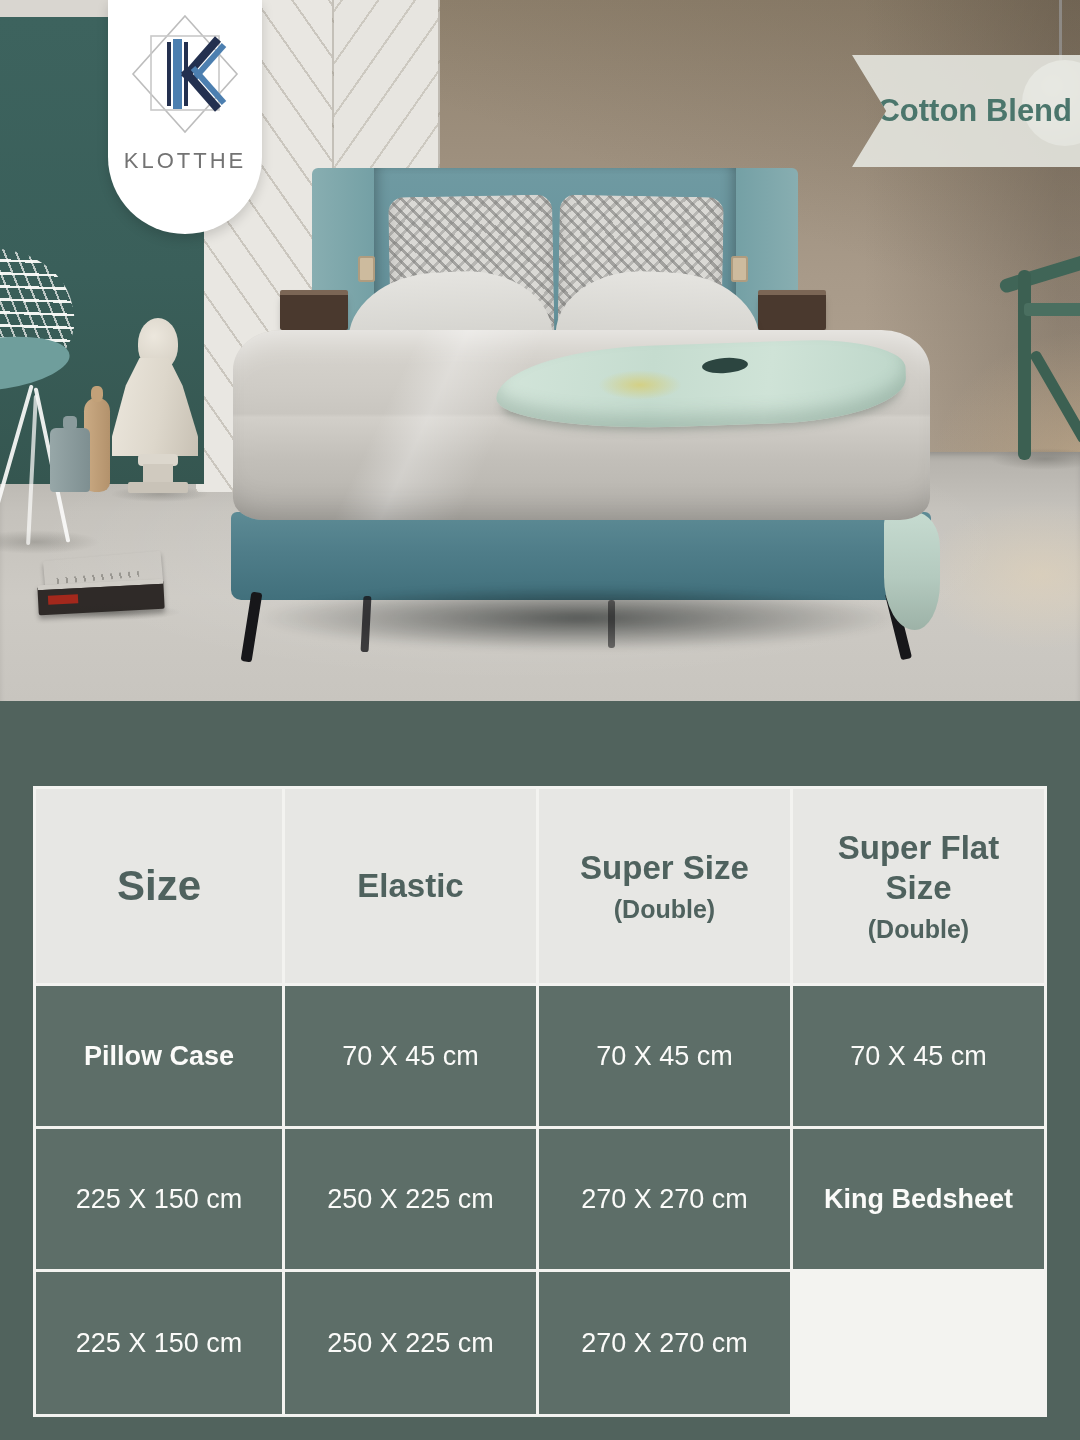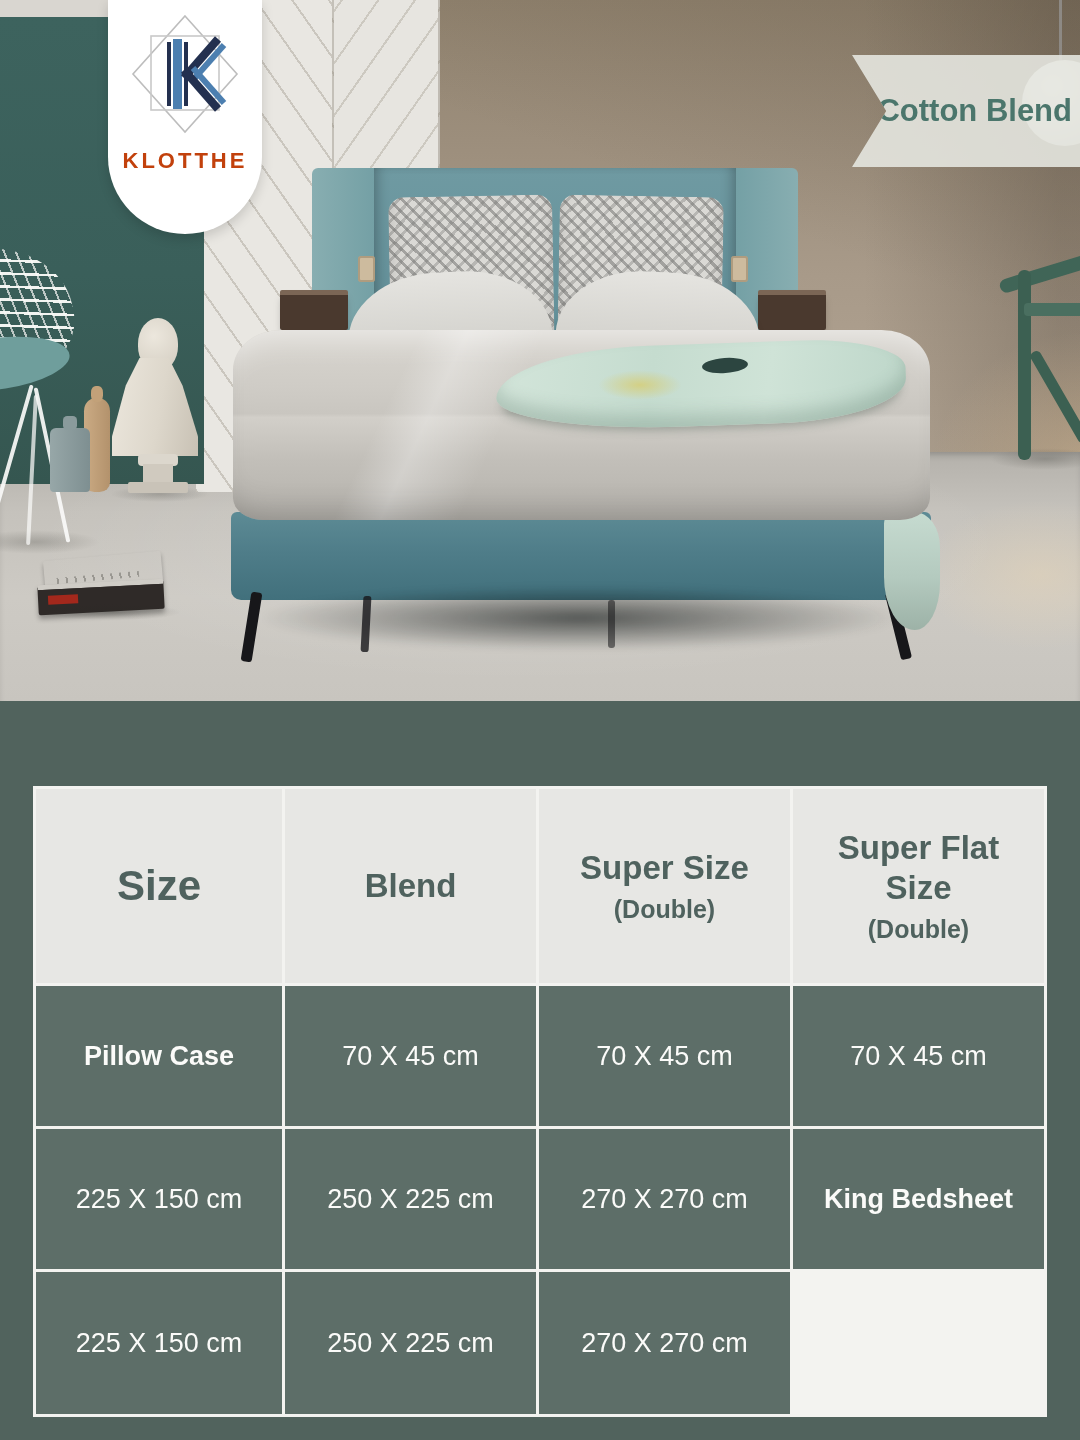--- a/index.html
+++ b/index.html
@@ -137,21 +137,21 @@
   .book2{position:absolute;left:38px;top:582px;width:126px;height:25px;transform:rotate(-3deg);
     background:#2f2a28;border-top:5px solid #cfccc6;border-radius:2px;box-shadow:0 4px 5px rgba(0,0,0,.3);}
   .book2::after{content:"";position:absolute;left:10px;top:6px;width:30px;height:9px;background:#a3281c;}
   .book-shadow{position:absolute;left:40px;top:604px;width:140px;height:16px;
     background:radial-gradient(ellipse,rgba(40,40,35,.25),transparent 72%);}
   
   .badge{position:absolute;left:108px;top:0;width:154px;height:234px;background:#ffffff;
     border-radius:0 0 78px 78px;box-shadow:0 5px 12px rgba(0,0,0,.15);
     display:flex;flex-direction:column;align-items:center;}
   .badge svg{margin-top:12px;}
-  .brand-name{font-size:22px;font-weight:bold;letter-spacing:3px;color:#c2410c;margin-top:0;}
+  .brand-name{font-size:22px;font-weight:normal;letter-spacing:3px;color:#737373;margin-top:0;}
   
   .banner{position:absolute;left:852px;top:55px;width:228px;height:112px;
     background:rgba(228,229,223,.9);
     clip-path:polygon(0 0,100% 0,100% 100%,0 100%,15% 50%);
     display:flex;align-items:center;justify-content:flex-end;
     padding-right:8px;box-sizing:border-box;}
   .banner span{font-size:31px;font-weight:bold;color:#4b766c;white-space:nowrap;}
   
   .panel{position:absolute;left:0;top:701px;width:1080px;height:739px;background:#51635d;margin-top:48px;}
   .size-table{position:absolute;left:33px;top:37px;width:1014px;box-sizing:border-box;
@@ -257,21 +257,21 @@
   </div>
 
   <div class="panel">
     <div class="size-table">
 
       <div class="th th-size">
         <div class="tt">Size</div>
 
       </div>
       <div class="th">
-        <div class="tt">Blend</div>
+        <div class="tt">Elastic</div>
 
       </div>
       <div class="th">
         <div class="tt">Super Size</div>
         <div class="ts">(Double)</div>
       </div>
       <div class="th">
         <div class="tt">Super Flat Size</div>
         <div class="ts">(Double)</div>
       </div>

